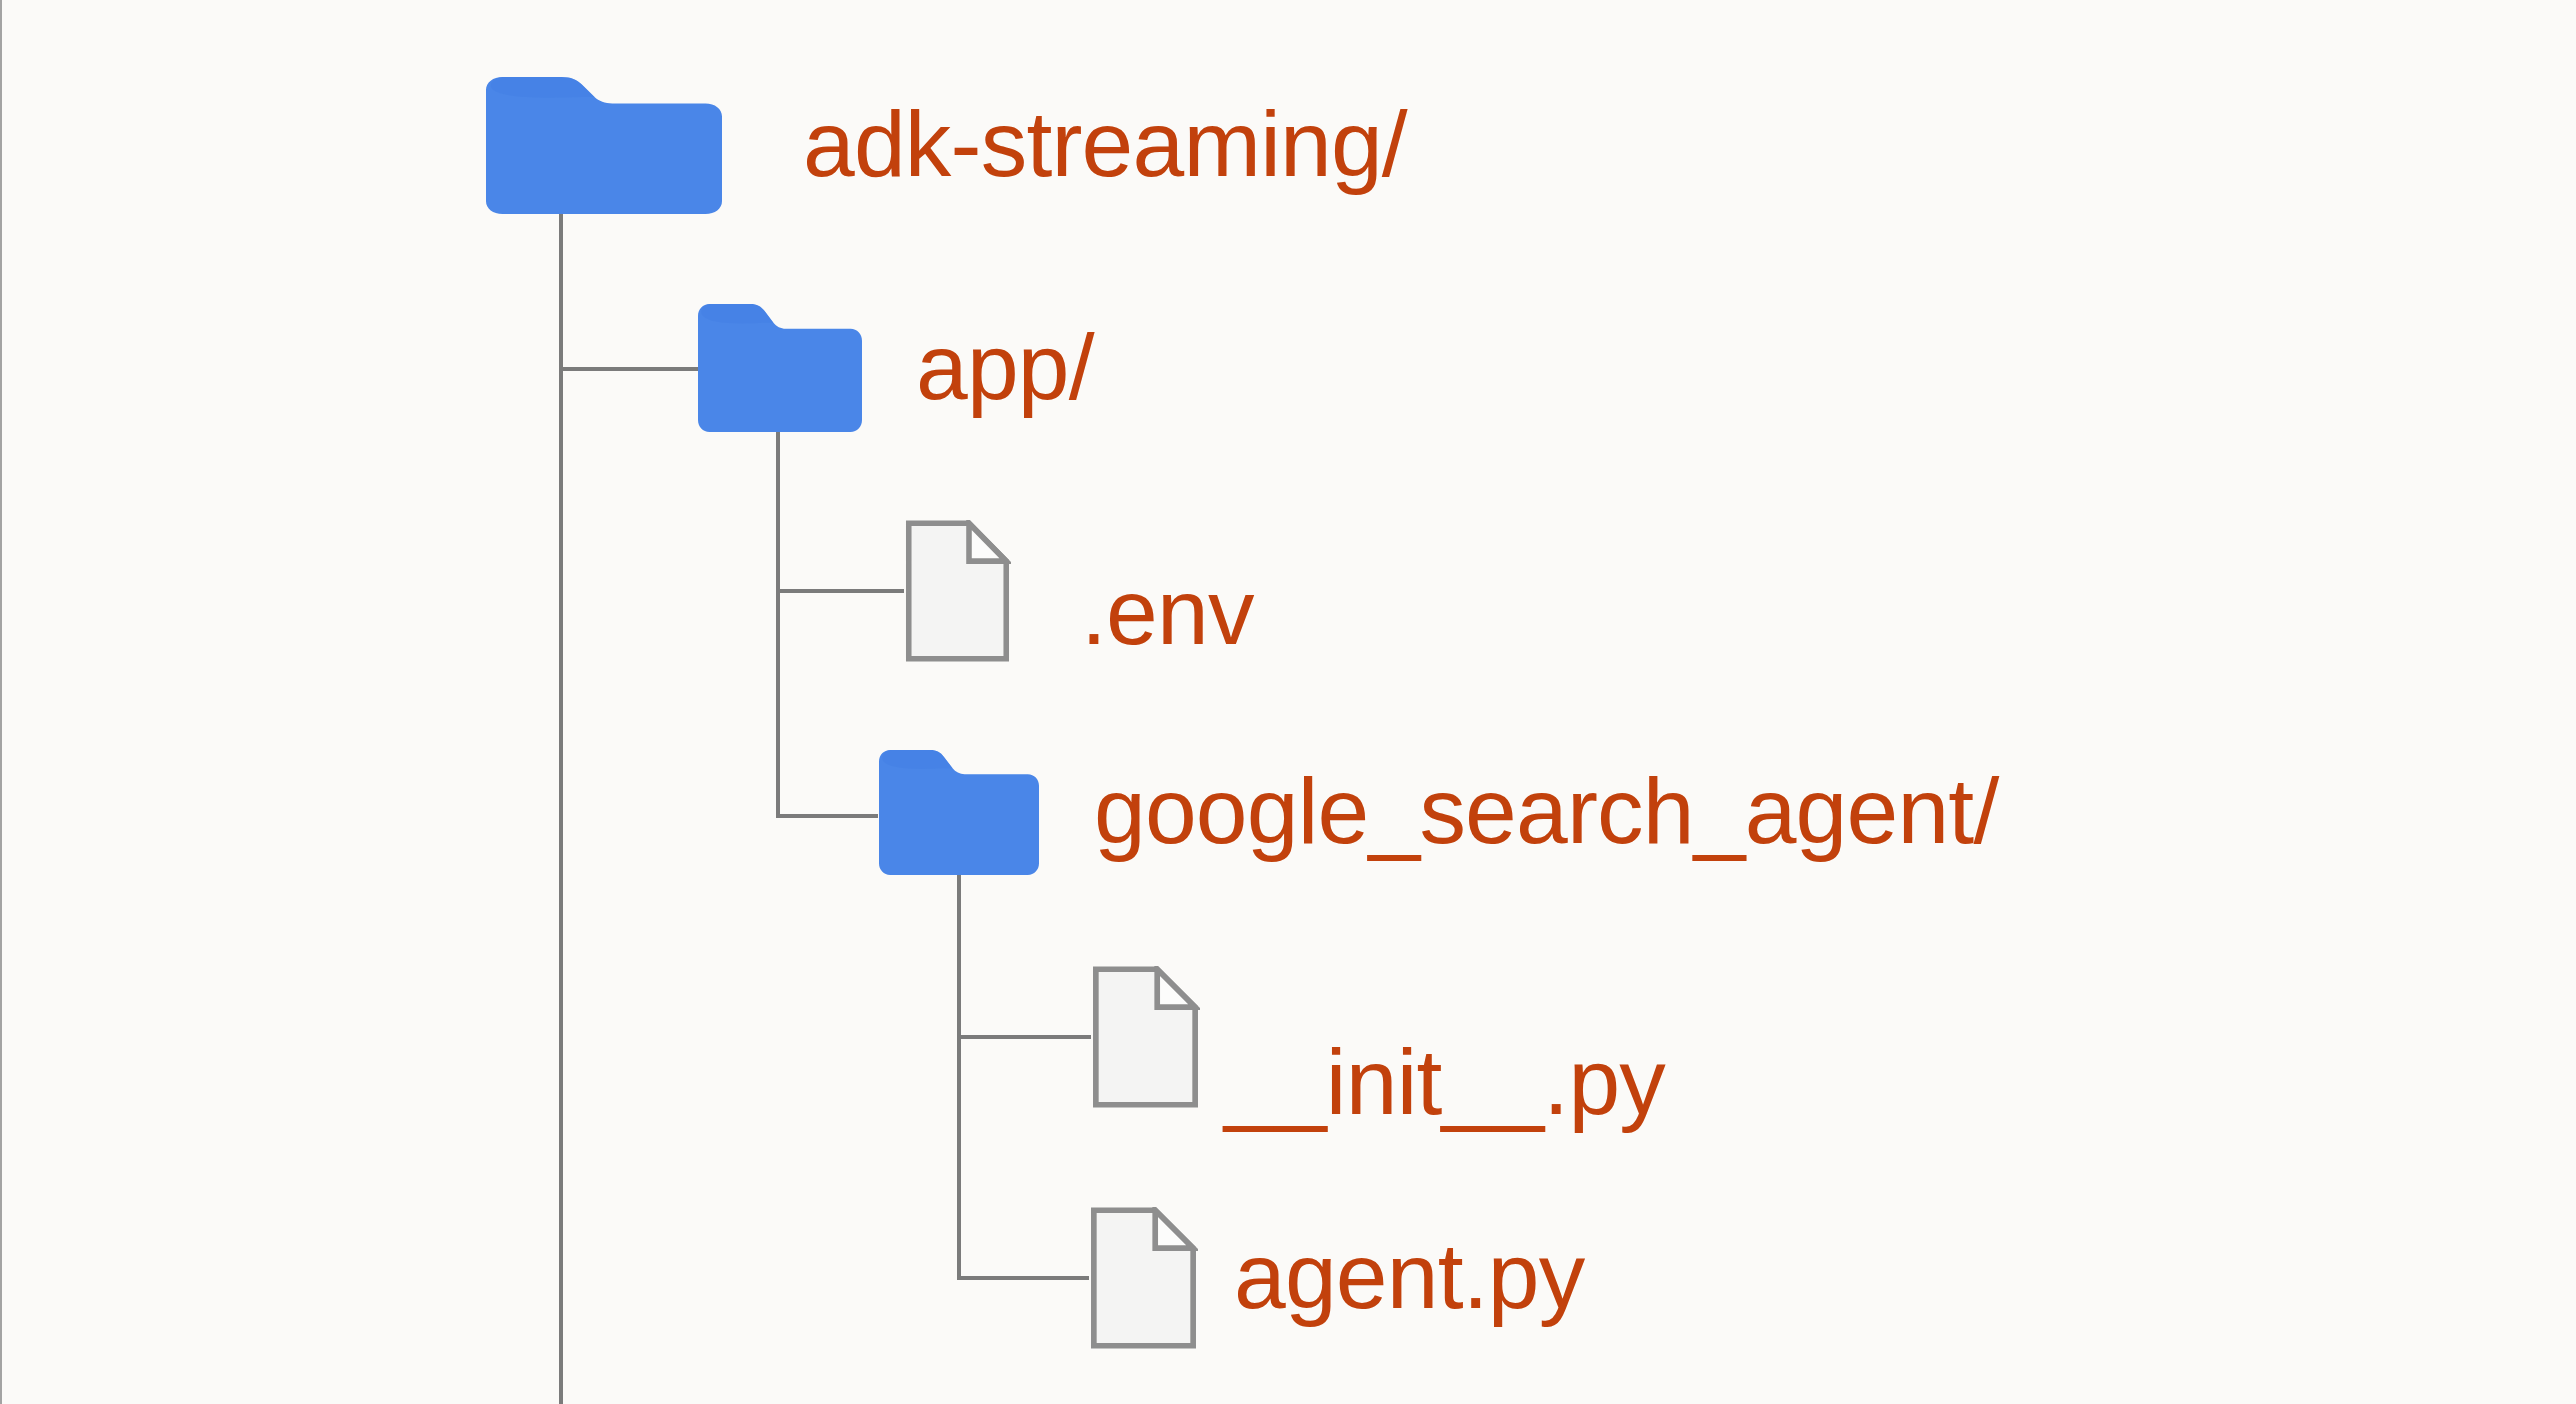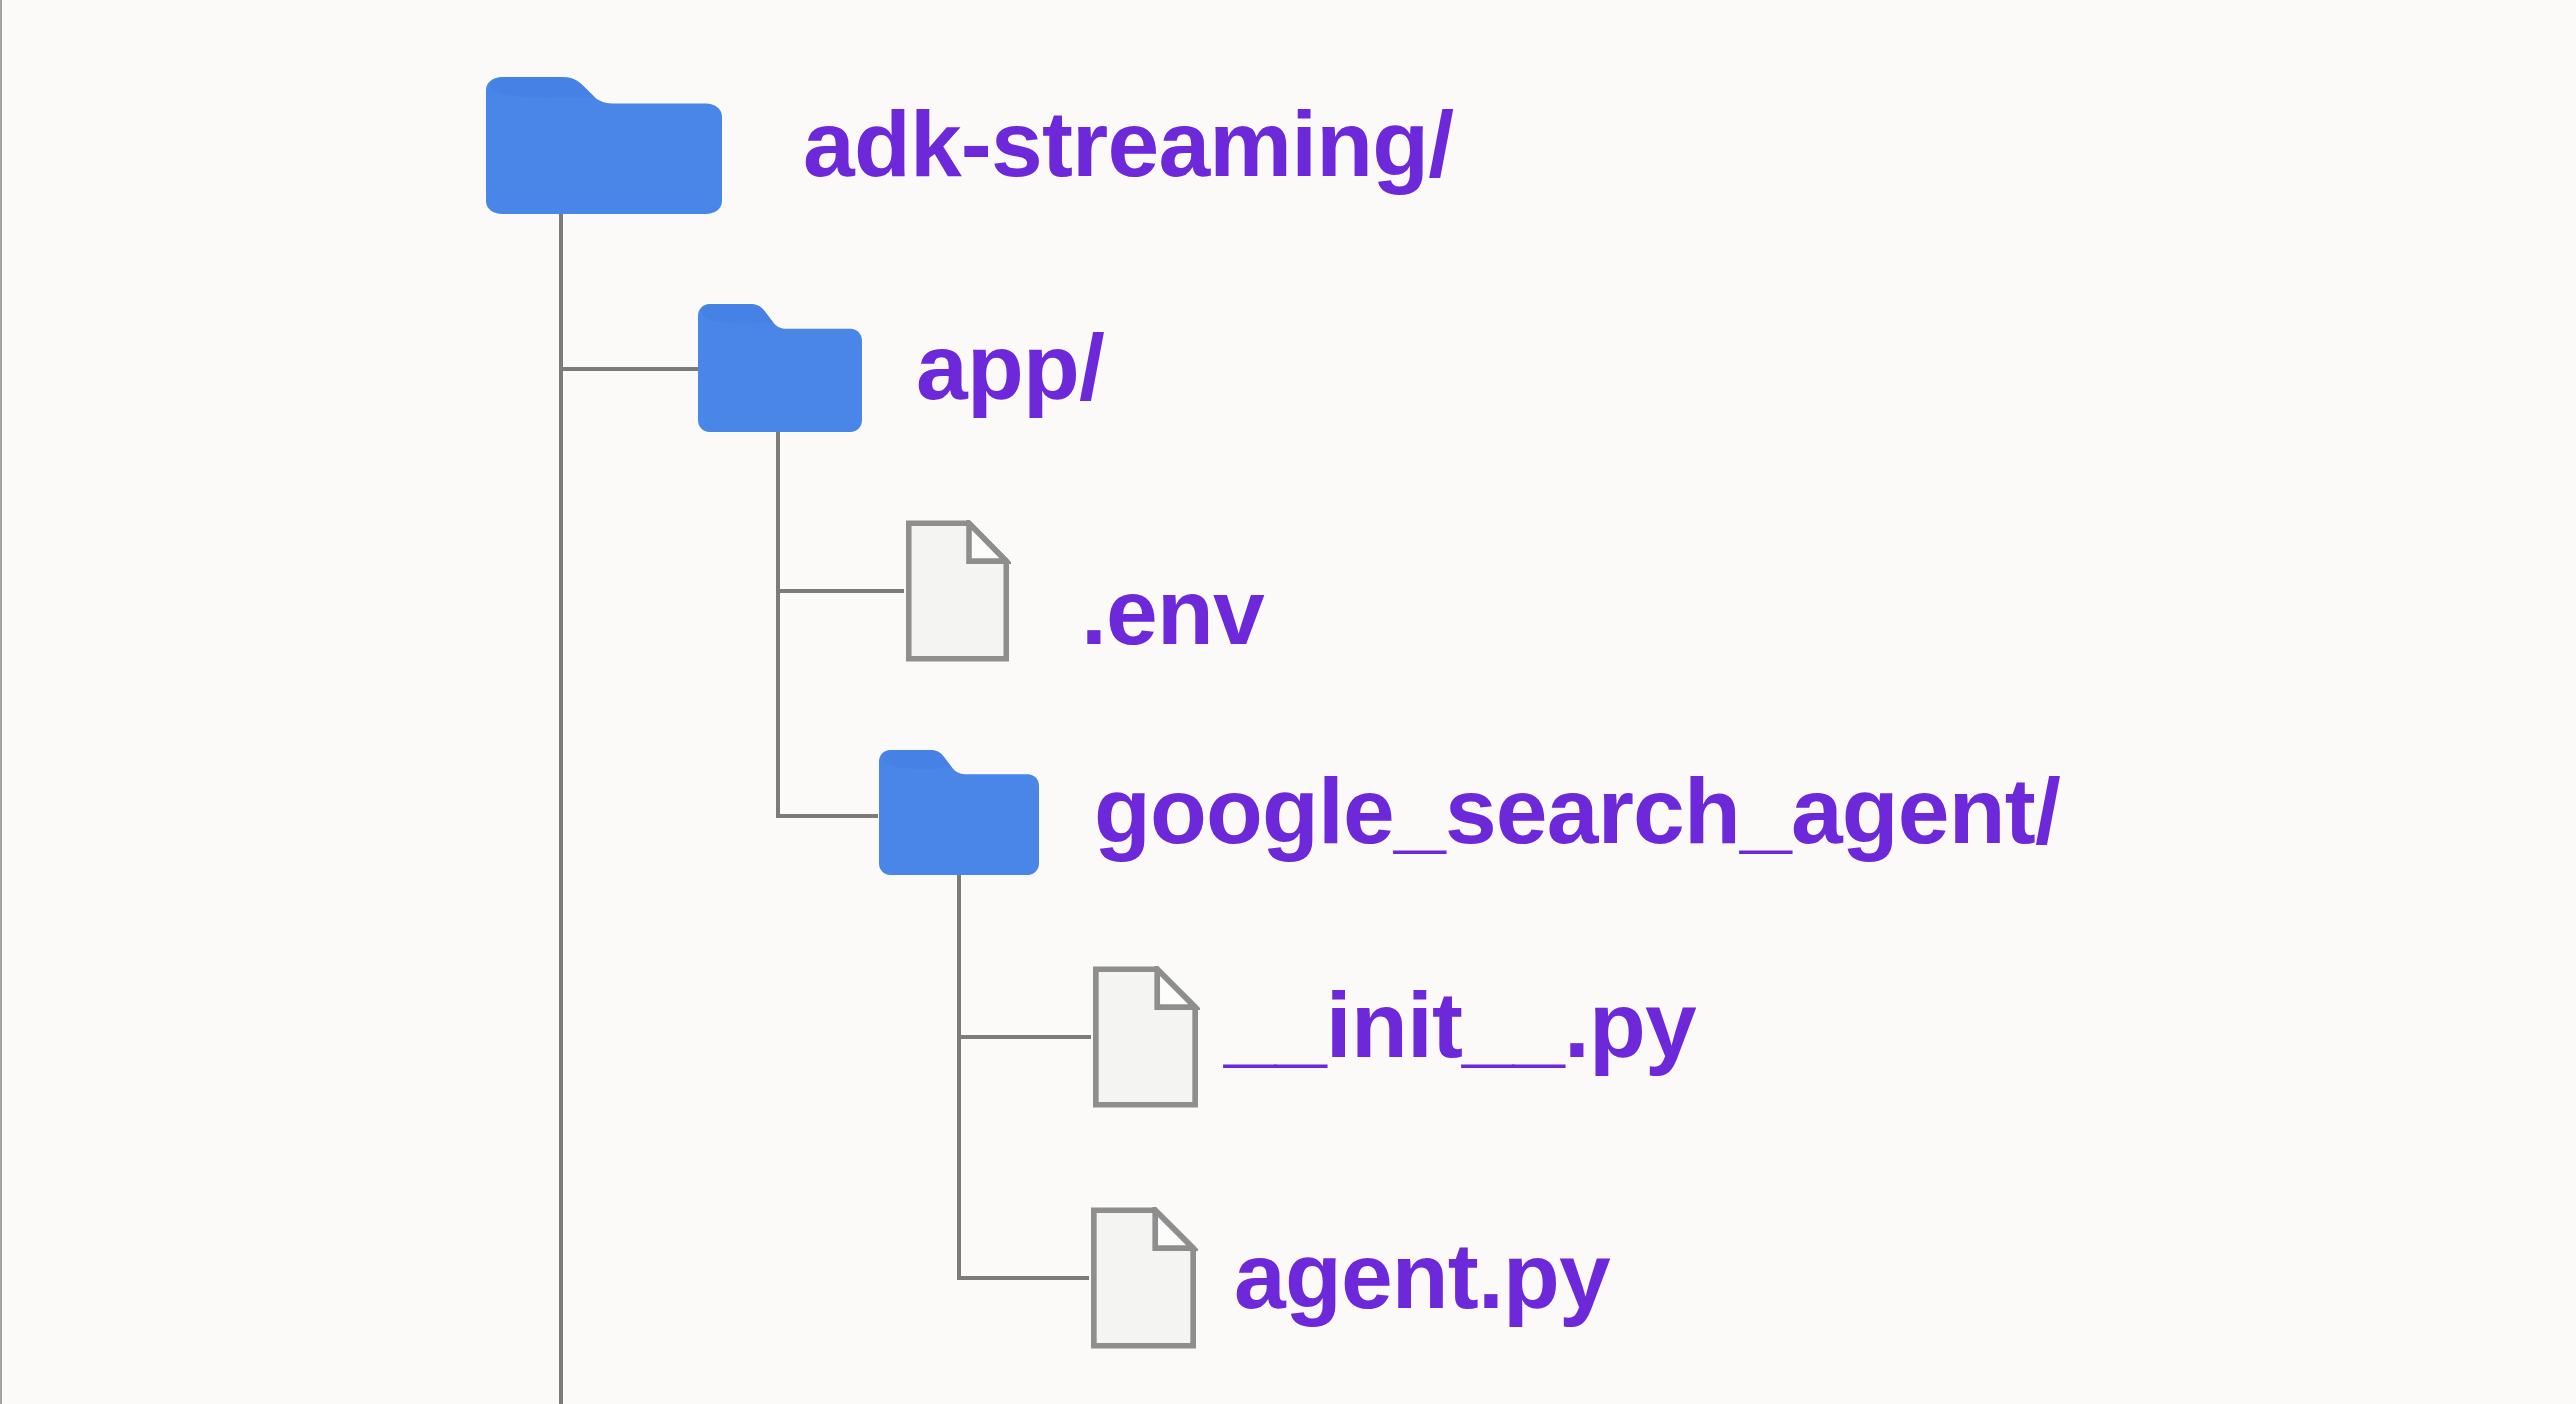--- a/index.html
+++ b/index.html
@@ -27,23 +27,23 @@
   }
   .node-icon {
     position: absolute;
     display: block;
   }
   .node-icon svg { display: block; width: 100%; height: 100%; }
   .node-label {
     position: absolute;
     transform: translateY(-52%);
     font-size: 93px;
-    font-weight: 700;
+    font-weight: 400;
     letter-spacing: -0.8px;
-    color: #6d28d9;
+    color: #c2410c;
     white-space: nowrap;
     line-height: 1.1;
   }
 </style>
 </head>
 <body>
 
 <div id="canvas">
 
   <div class="frame-border"></div>
@@ -95,21 +95,21 @@
     </svg>
   </span>
   <div class="node-label" style="left:1094px; top:813px;">google_search_agent/</div>
 
   <span class="node-icon" style="left:1091px; top:966px; width:109px; height:142px;">
     <svg viewBox="0 0 135 176" preserveAspectRatio="none">
       <path d="M6 4 H82 L129 51 V172 H6 Z" fill="#f4f4f3" stroke="#8e8e8e" stroke-width="7" stroke-linejoin="miter"></path>
       <path d="M82 4 V51 H129 Z" fill="#fcfcfb" stroke="#8e8e8e" stroke-width="7" stroke-linejoin="miter"></path>
     </svg>
   </span>
-  <div class="node-label" style="left:1224px; top:1027px;">__init__.py</div>
+  <div class="node-label" style="left:1224px; top:1084px;">__init__.py</div>
 
   <span class="node-icon" style="left:1089px; top:1207px; width:109px; height:142px;">
     <svg viewBox="0 0 135 176" preserveAspectRatio="none">
       <path d="M6 4 H82 L129 51 V172 H6 Z" fill="#f4f4f3" stroke="#8e8e8e" stroke-width="7" stroke-linejoin="miter"></path>
       <path d="M82 4 V51 H129 Z" fill="#fcfcfb" stroke="#8e8e8e" stroke-width="7" stroke-linejoin="miter"></path>
     </svg>
   </span>
   <div class="node-label" style="left:1198px; top:1278px;margin-left:36px;">agent.py</div>
 
 </div>

